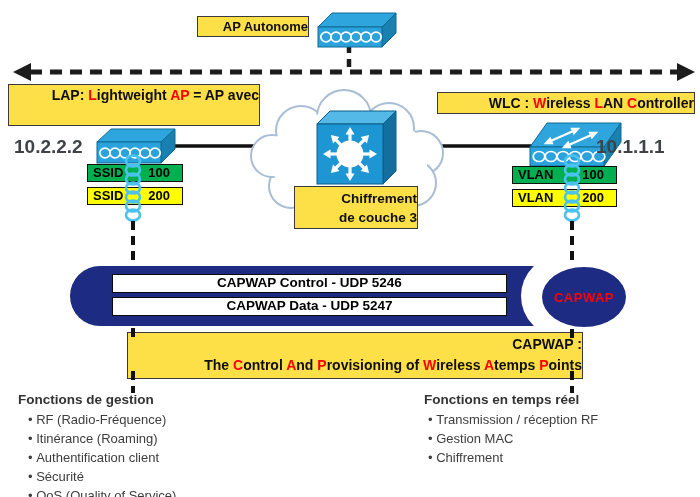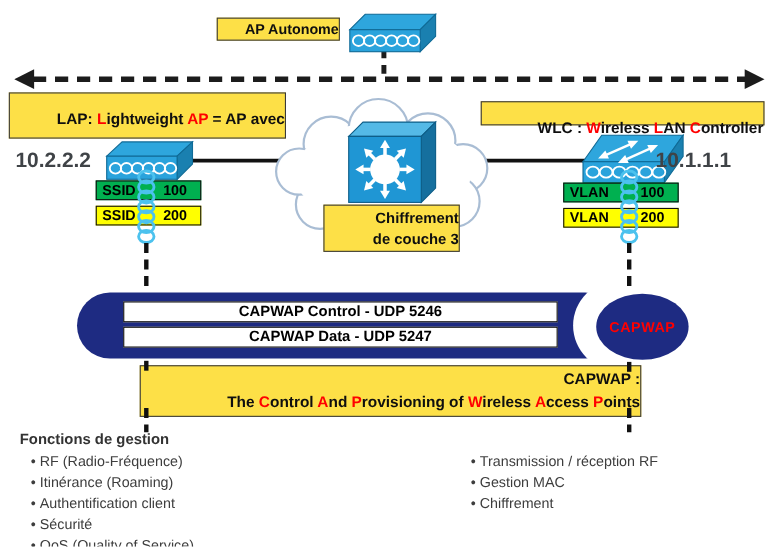--- a/index.html
+++ b/index.html
@@ -3,21 +3,21 @@
 <meta charset="utf-8">
 <style>
   html,body{margin:0;padding:0;background:#fff;}
   .stage{position:relative;width:700px;height:497px;background:#fff;overflow:hidden;
          font-family:"Liberation Sans",sans-serif;}
   svg.layer{position:absolute;left:0;top:0;}
   #bg{z-index:1;} #fg{z-index:3;}
   .box{position:absolute;background:#fde047;border:1.5px solid #3a3a3a;text-align:right;
        font-weight:bold;color:#0f0f0f;box-sizing:border-box;z-index:2;}
   .red{color:var(--red,#ff0000);}
-  .defbox{font-size:14px;line-height:19px;padding-top:14px;}
+  .defbox{font-size:14px;line-height:19px;padding-top:1px;}
   .ip{position:absolute;font-weight:bold;font-size:19px;color:#3f4347;z-index:2;}
   .badge{position:absolute;height:18px;display:flex;justify-content:space-between;align-items:flex-start;
          padding:0 12px 0 5px;font-weight:bold;font-size:13px;color:#000;
          border:1.6px solid #101010;box-sizing:border-box;z-index:2;}
   .badge.green{background:var(--green,#00b050);}
   .badge.yellow{background:var(--yellow,#ffff00);}
   .bar{position:absolute;left:112px;width:395px;height:19px;background:#fff;border:1.6px solid #0a0a0a;
        text-align:center;font-weight:bold;font-size:13.5px;line-height:16px;box-sizing:border-box;z-index:2;}
   .capwap-ell-label{position:absolute;left:542px;top:290px;width:84px;text-align:center;
        font-weight:bold;font-size:13px;letter-spacing:.5px;color:var(--red,#ff0000);z-index:2;}
@@ -199,32 +199,33 @@
     <div>Chiffrement</div>
     <div>de couche 3</div>
   </div>
 
   <div class="bar" style="top:274px;">CAPWAP Control - UDP 5246</div>
   <div class="bar" style="top:297px;">CAPWAP Data - UDP 5247</div>
   <div class="capwap-ell-label">CAPWAP</div>
 
   <div class="box" style="left:127px;top:332px;width:456px;height:47px;font-size:14px;line-height:22px;">
     <div>CAPWAP :</div>
-    <div style="line-height:20px;"><span>The </span><span class="red">C</span><span>ontrol </span><span class="red">A</span><span>nd </span><span class="red">P</span><span>rovisioning of </span><span class="red">W</span><span>ireless </span><span class="red">A</span><span>ccess </span><span class="red">P</span><span>oints</span></div>
+    <div style="line-height:20px;"><span>The </span><span class="red">C</span><span>ontrol </span><span class="red">A</span><span>nd </span><span class="red">P</span><span>rovisioning of </span><span class="red">W</span><span>ireless </span><span class="red">A</span><span>temps </span><span class="red">P</span><span>oints</span></div>
   </div>
 
   <div class="func-title" style="left:18px;">Fonctions de gestion</div>
   <div class="func-list" style="left:28px;">
     <div>RF (Radio-Fréquence)</div>
     <div>Itinérance (Roaming)</div>
     <div>Authentification client</div>
     <div>Sécurité</div>
     <div>QoS (Quality of Service)</div>
   </div>
 
+  <div class="func-title" style="left:424px;">Fonctions en temps réel</div>
   <div class="func-list" style="left:428px;">
     <div>Transmission / réception RF</div>
     <div>Gestion MAC</div>
     <div>Chiffrement</div>
   </div>
 
   <svg id="fg" class="layer" width="700" height="497" viewBox="0 0 700 497">
     <g fill="none" stroke="var(--coil_blue,#4cc2ee)" stroke-width="2.6">
       <ellipse cx="133" cy="161" rx="7" ry="5.5"></ellipse>
         <ellipse cx="133" cy="170" rx="7" ry="5.5"></ellipse>

